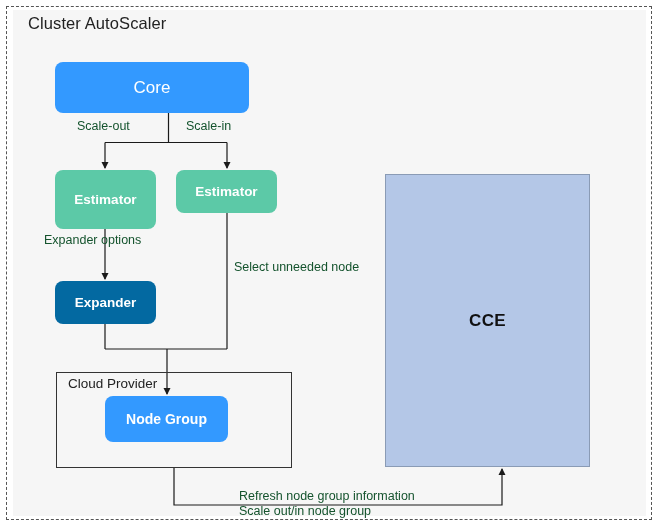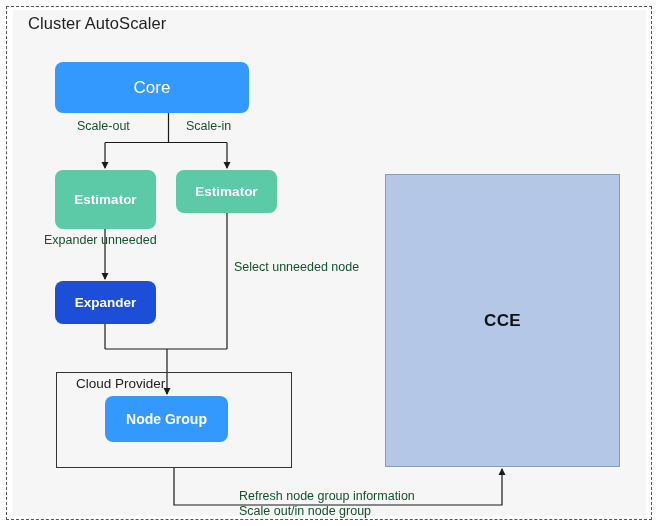--- a/index.html
+++ b/index.html
@@ -68,21 +68,21 @@
     font-weight: bold;
   }
   .node-simulator {
     left: 176px; top: 170px; width: 101px; height: 43px;
     background: #5cc9a7;
     font-size: 13.5px;
     font-weight: bold;
   }
   .node-expander {
     left: 55px; top: 281px; width: 101px; height: 43px;
-    background: #1d4ed8;
+    background: #0369a1;
     font-size: 13.5px;
     font-weight: bold;
   }
   .node-nodegroup {
     left: 105px; top: 396px; width: 123px; height: 46px;
     background: #3399ff;
     font-size: 14px;
     font-weight: bold;
   }
   
@@ -92,26 +92,25 @@
     border: 1px solid #333;
     background: transparent;
     box-sizing: border-box;
   }
   .cloud-label {
     position: absolute;
     left: 68px; top: 376px;
     font-size: 13.5px;
     color: #222;
     white-space: nowrap;
-    margin-left: 8px;
   }
   
   .cce-box {
     position: absolute;
-    left: 385px; top: 174px; width: 235px; height: 293px;
+    left: 385px; top: 174px; width: 205px; height: 293px;
     background: #b4c7e7;
     border: 1px solid #8a9bb5;
     box-sizing: border-box;
     display: flex;
     align-items: center;
     justify-content: center;
   }
   .cce-label {
     font-size: 17px;
     font-weight: bold;
@@ -200,18 +199,18 @@
   <div class="node node-nodegroup">
     <span>Node Group</span>
   </div>
 
   <div class="cce-box">
     <span class="cce-label">CCE</span>
   </div>
 
   <div class="edge-label lbl-scale-out">Scale-out</div>
   <div class="edge-label lbl-scale-in">Scale-in</div>
-  <div class="edge-label lbl-expander-options">Expander unneeded</div>
+  <div class="edge-label lbl-expander-options">Expander options</div>
   <div class="edge-label lbl-select-unneeded">Select unneeded node</div>
   <div class="edge-label lbl-refresh">Refresh node group information
 Scale out/in node group</div>
 
 </div>
 
 </body></html>

